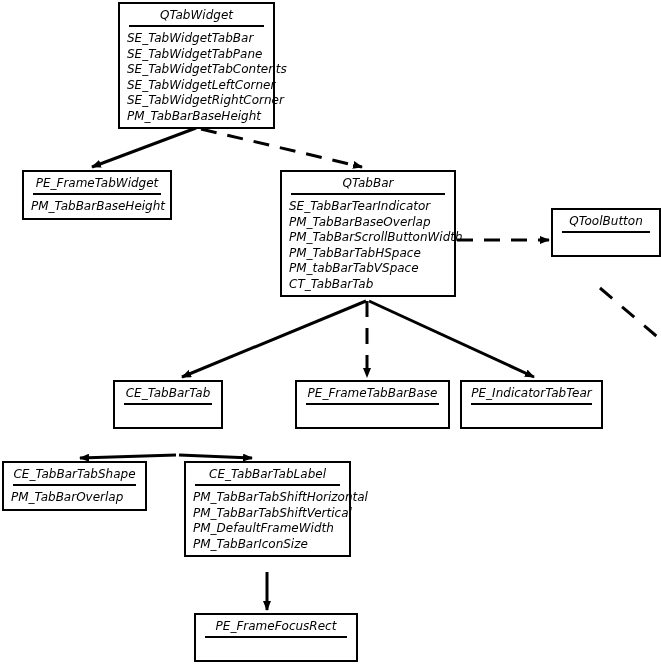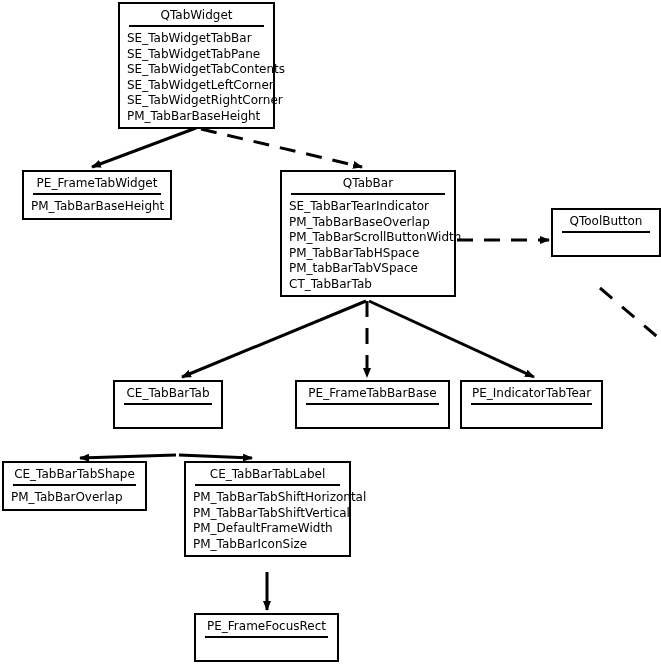--- a/index.html
+++ b/index.html
@@ -11,20 +11,21 @@
   body {
     font-family: "DejaVu Sans", sans-serif;
     color: #000000;
   }
   #canvas {
     position: relative;
     width: 661px;
     height: 668px;
     background: #ffffff;
     overflow: hidden;
+    font-style: italic;
   }
   svg.edges {
     position: absolute;
     left: 0;
     top: 0;
     width: 661px;
     height: 668px;
     pointer-events: none;
   }
   .node {
@@ -61,21 +62,21 @@
   
   #node-qtabwidget       { left: 118px; top: 2px;   width: 157px; }
   #node-pe-frametabwidget{ left: 22px;  top: 170px; width: 150px; }
   #node-qtabbar          { left: 280px; top: 170px; width: 176px; }
   #node-qtoolbutton      { left: 551px; top: 208px; width: 110px; }
   #node-ce-tabbartab     { left: 113px; top: 380px; width: 110px; }
   #node-pe-frametabbarbase{left: 295px; top: 380px; width: 155px; }
   #node-pe-indicatortabtear{left: 460px;top: 380px; width: 143px; }
   #node-ce-tabbartabshape{ left: 2px;   top: 461px; width: 145px; }
   #node-ce-tabbartablabel{ left: 184px; top: 461px; width: 167px; }
-  #node-pe-framefocusrect{ left: 194px; top: 613px; width: 145px; }
+  #node-pe-framefocusrect{ left: 194px; top: 613px; width: 164px; }
 </style>
 </head>
 <body>
 
 <div id="canvas">
 
   <svg class="edges" viewBox="0 0 661 668" xmlns="http://www.w3.org/2000/svg">
     <defs>
       <marker id="arrowhead" markerWidth="10" markerHeight="8" refX="9" refY="4" orient="auto" markerUnits="userSpaceOnUse">
         <path d="M0,0 L10,4 L0,8 Z" fill="#000000"></path>

